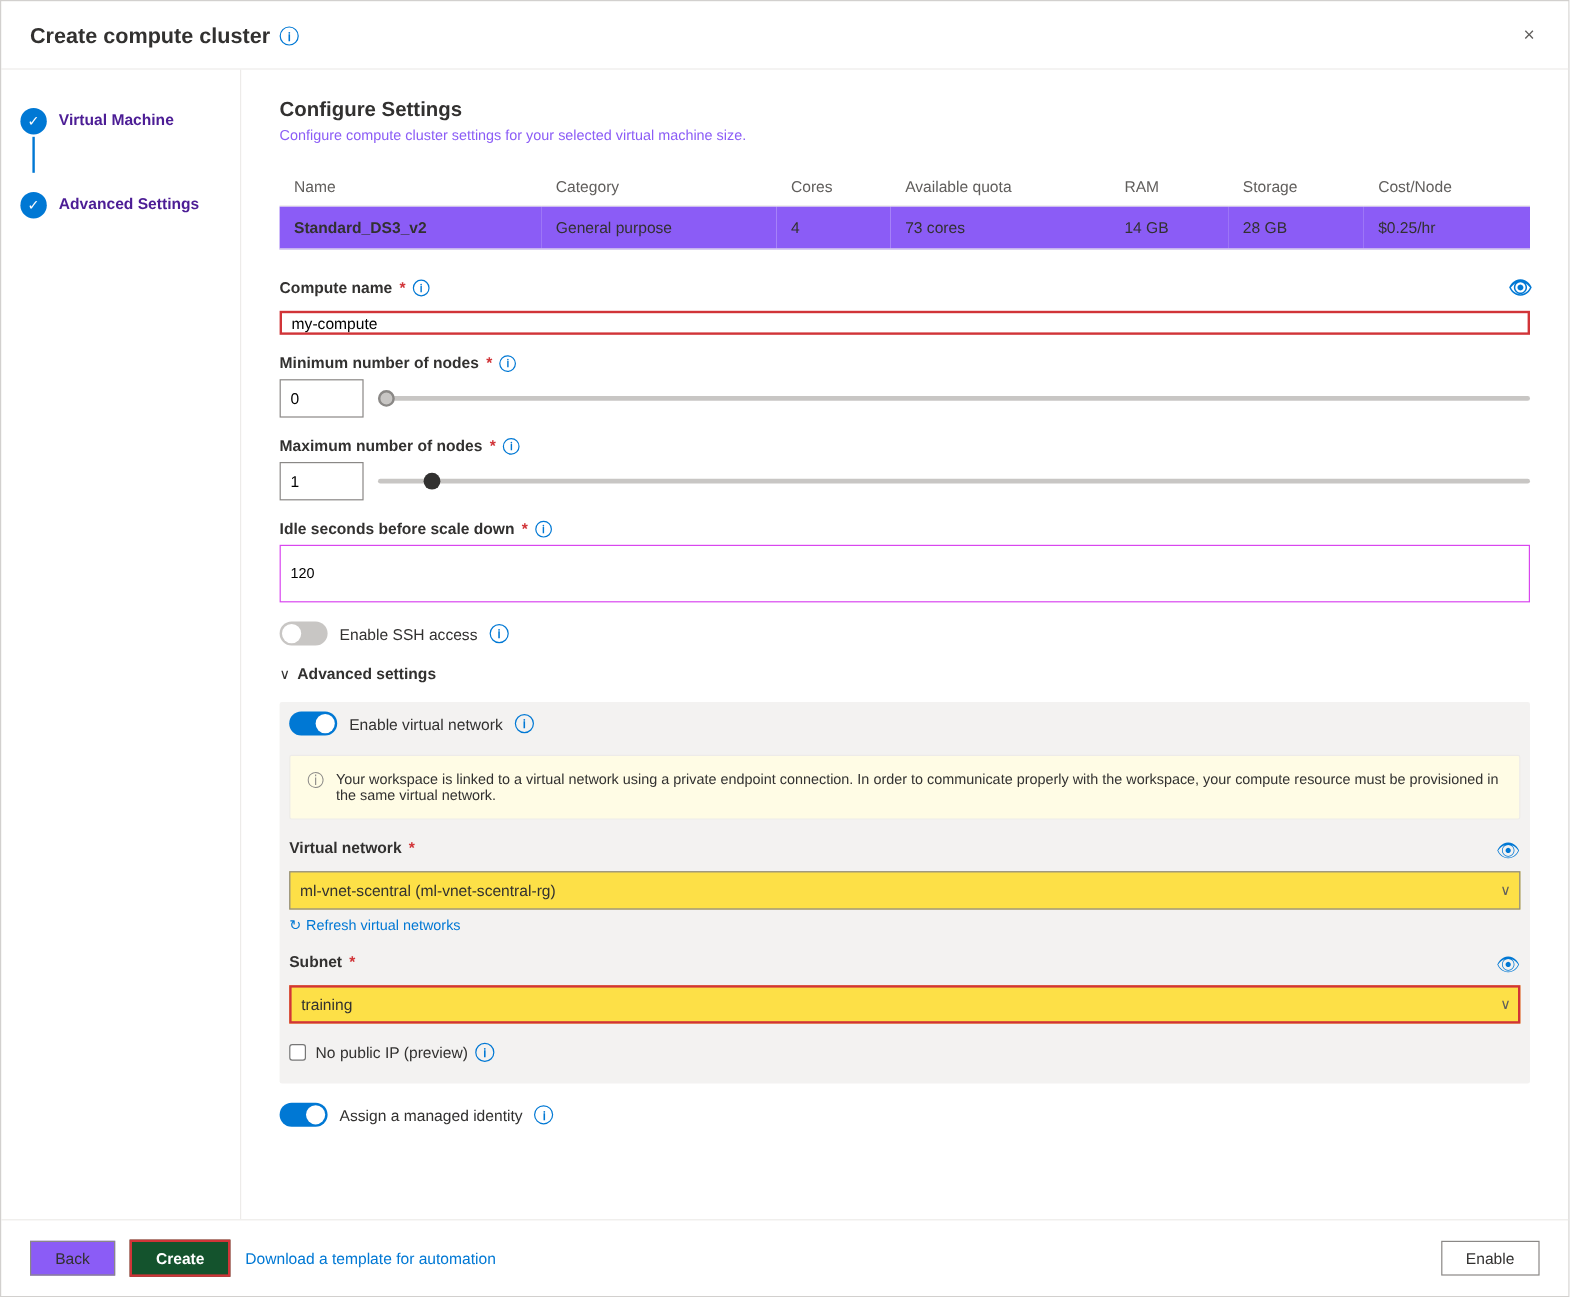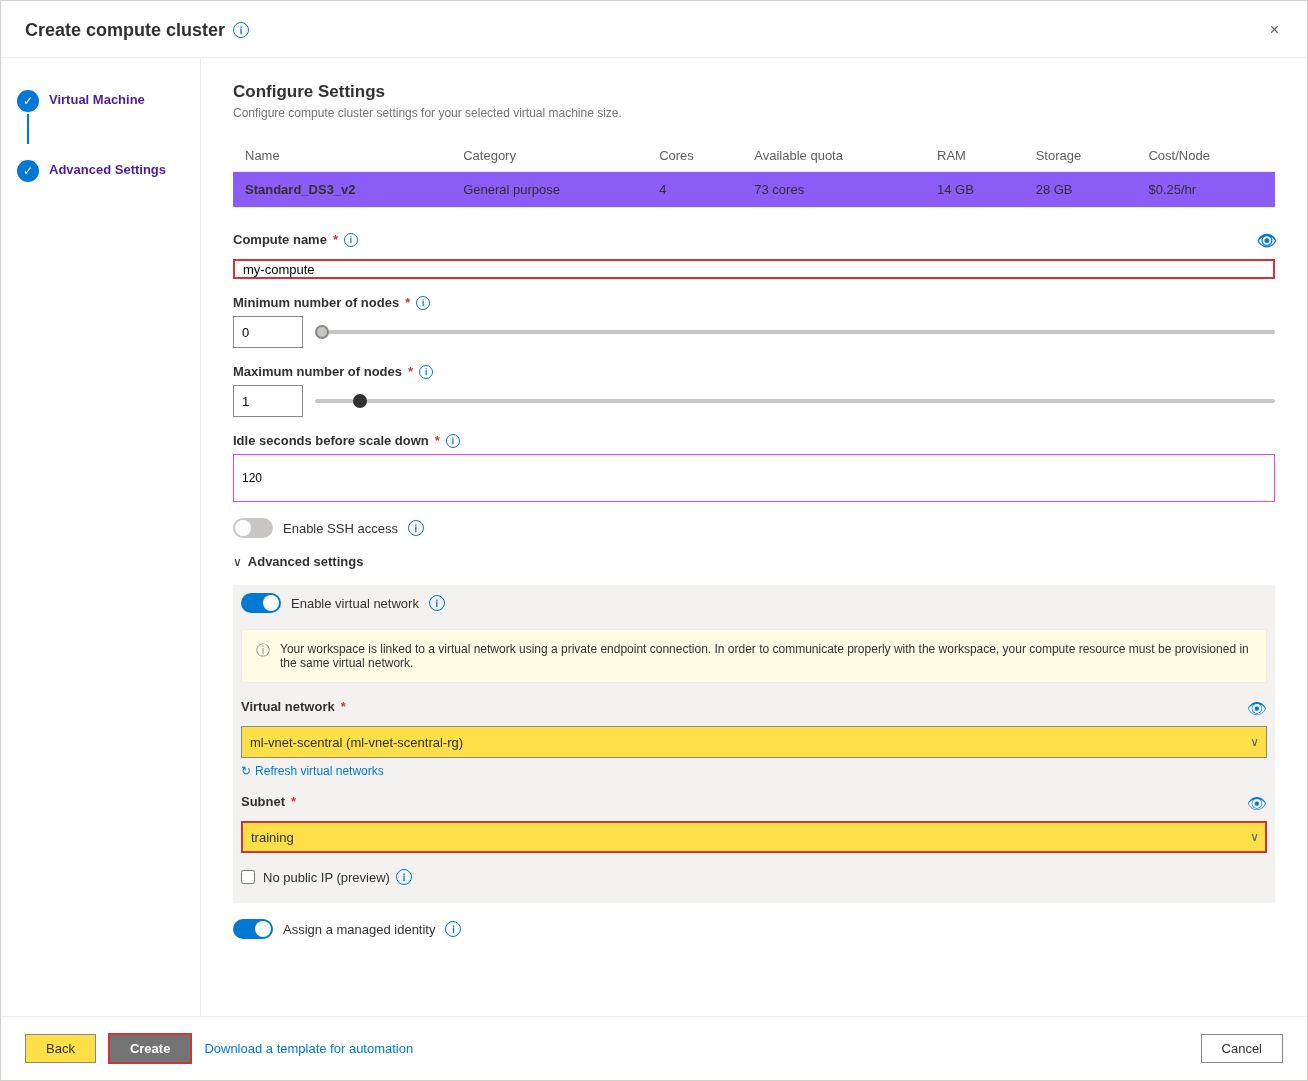--- a/index.html
+++ b/index.html
@@ -102,21 +102,21 @@
     }
 
     .section-title {
       font-size: 17px;
       font-weight: 600;
       color: #323130;
       margin-bottom: 4px;
     }
     .section-subtitle {
       font-size: 12px;
-      color: #737373;
+      color: #8b5cf6;
       margin-bottom: 20px;
     }
 
     
     .vm-table {
       width: 100%;
       border-collapse: collapse;
       margin-bottom: 24px;
       font-size: 13px;
     }
@@ -344,29 +344,29 @@
     .dialog-footer {
       border-top: 1px solid #edebe9;
       padding: 16px 24px;
       display: flex;
       align-items: center;
       gap: 12px;
     }
     .btn-back {
       padding: 6px 20px;
       border: 1px solid #8a8886;
-      background: #fde047;
+      background: #8b5cf6;
       font-size: 13px;
       cursor: pointer;
       color: #323130;
     }
     .btn-create {
       padding: 6px 20px;
       border: 2px solid #d13438;
-      background: #737373;
+      background: #14532d;
       font-size: 13px;
       cursor: pointer;
       color: #fff;
       font-weight: 600;
     }
     .btn-cancel {
       margin-left: auto;
       padding: 6px 20px;
       border: 1px solid #8a8886;
       background: #fff;
@@ -581,16 +581,16 @@
         <span class="info-icon">ℹ</span>
       </div>
 
     </div>
   </div>
 
   <div class="dialog-footer">
     <button class="btn-back">Back</button>
     <button class="btn-create">Create</button>
     <a class="download-link">Download a template for automation</a>
-    <button class="btn-cancel">Cancel</button>
+    <button class="btn-cancel">Enable</button>
   </div>
 
 </div>
 
 </body></html>

